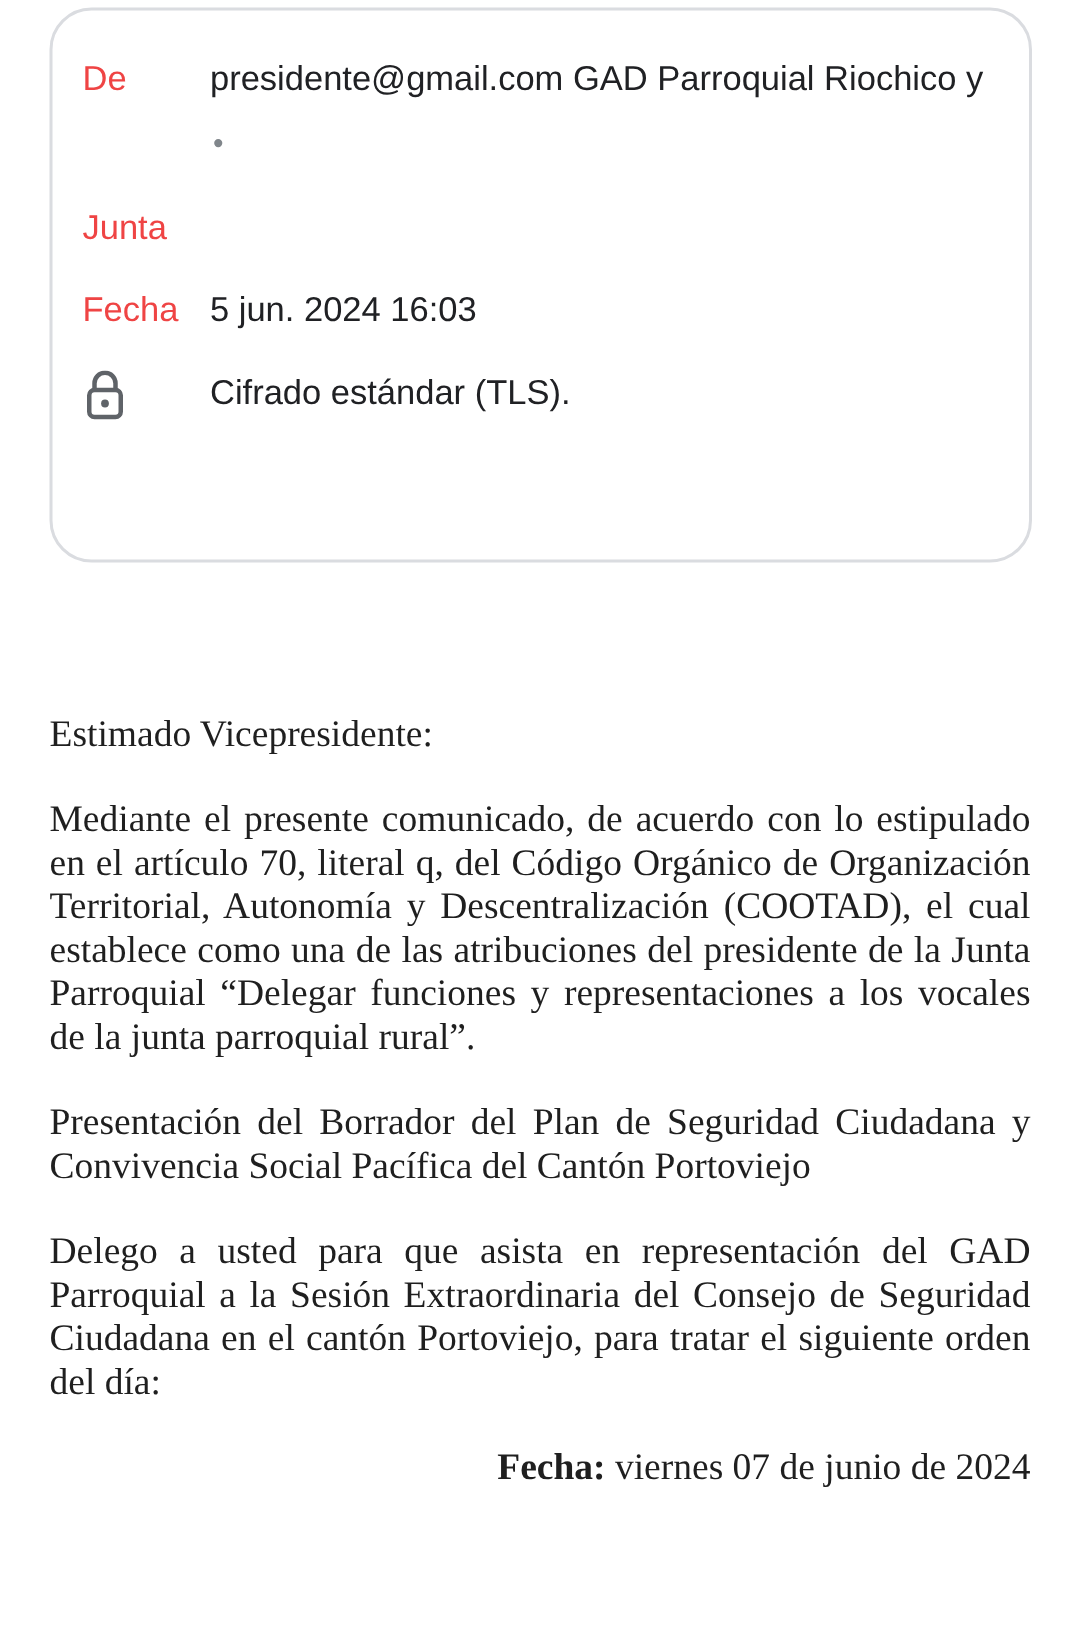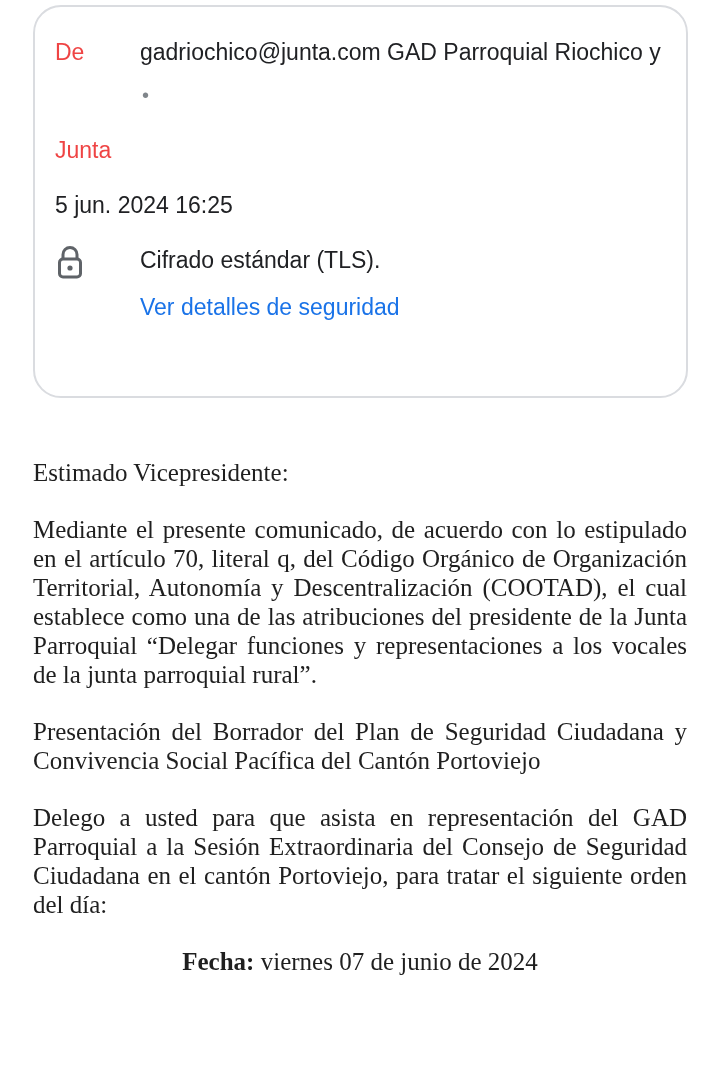--- a/index.html
+++ b/index.html
@@ -37,78 +37,78 @@
     flex: 1;
     color: #202124;
     word-break: break-word;
   }
   .more-dot {
     color: #80868b;
     font-size: 20px;
     cursor: pointer;
     padding-left: 2px;
   }
-  .security-row { margin-bottom: 0; }
+  .security-row { margin-bottom: 11px; }
   .lock-cell {
     flex: 0 0 85px;
     padding-top: 7px;
   }
   .security-text { color: #202124; }
   .security-link {
     display: block;
     color: #1a73e8;
     text-decoration: none;
     margin-top: 5px;
     cursor: pointer;
   }
 
   
   .message-body {
-    margin: 60px 33px 0 33px;
+    margin: 100px 33px 0 33px;
     font-family: "Liberation Serif", serif;
     font-size: 25px;
     line-height: 29px;
     color: #1f1f1f;
     text-align: justify;
   }
   .message-body p { margin-bottom: 28px; }
   .greeting { text-align: left; }
-  .date-line { text-align: center; }
+  .date-line { text-align: right; }
   .date-label { font-weight: bold; }
 </style>
 </head>
 <body>
 
 <div class="details-card">
 
   <div class="detail-row">
     <div class="detail-label">De</div>
-    <div class="detail-value"><span>gadriochico@junta.com GAD Parroquial Riochico y</span> <span class="more-dot">•</span>
+    <div class="detail-value"><span>presidente@gmail.com GAD Parroquial Riochico y</span> <span class="more-dot">•</span>
     </div>
   </div>
 
   <div class="detail-row">
     <div class="detail-label">Junta</div>
   </div>
 
   <div class="detail-row">
-    <div class="detail-value">5 jun. 2024 16:25</div>
+    <div class="detail-label">Fecha</div>
+    <div class="detail-value">5 jun. 2024 16:03</div>
   </div>
 
   <div class="detail-row security-row">
     <div class="lock-cell">
       <svg width="30" height="34" viewBox="0 0 30 34">
         <path d="M8 14 V8.5 a7 7 0 0 1 14 0 V14" fill="none" stroke="#5f6368" stroke-width="3"></path>
         <rect x="4.5" y="13" width="21" height="18" rx="3.5" fill="none" stroke="#5f6368" stroke-width="3"></rect>
         <circle cx="15" cy="22" r="2.6" fill="#5f6368"></circle>
       </svg>
     </div>
     <div class="detail-value">
       <span class="security-text">Cifrado estándar (TLS).</span>
-      <a class="security-link">Ver detalles de seguridad</a>
     </div>
   </div>
 
 </div>
 
 <div class="message-body">
   <p class="greeting">Estimado Vicepresidente:</p>
   <p>Mediante el presente comunicado, de acuerdo con lo estipulado en el artículo 70, literal q, del Código Orgánico de Organización Territorial, Autonomía y Descentralización (COOTAD), el cual establece como una de las atribuciones del presidente de la Junta Parroquial “Delegar funciones y representaciones a los vocales de la junta parroquial rural”.</p>
   <p>Presentación del Borrador del Plan de Seguridad Ciudadana y Convivencia Social Pacífica del Cantón Portoviejo</p>
   <p>Delego a usted para que asista en representación del GAD Parroquial a la Sesión Extraordinaria del Consejo de Seguridad Ciudadana en el cantón Portoviejo, para tratar el siguiente orden del día:</p>

